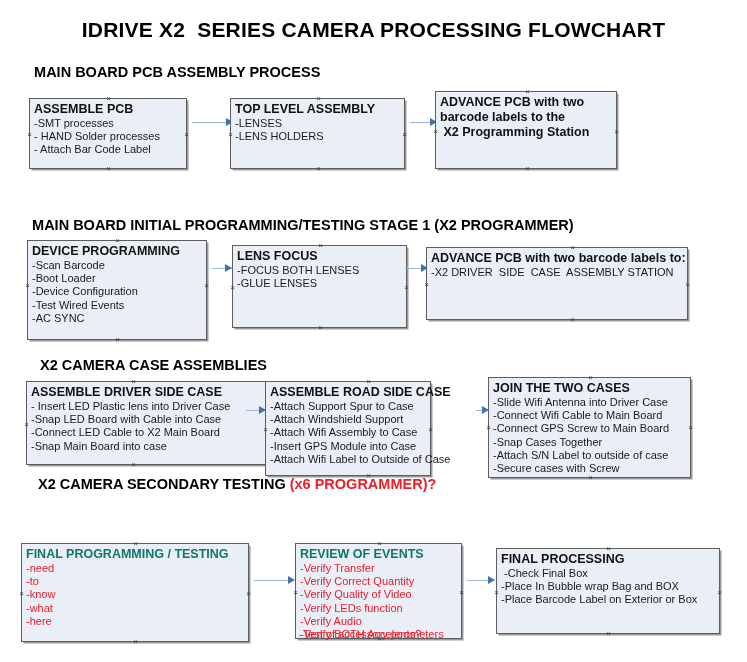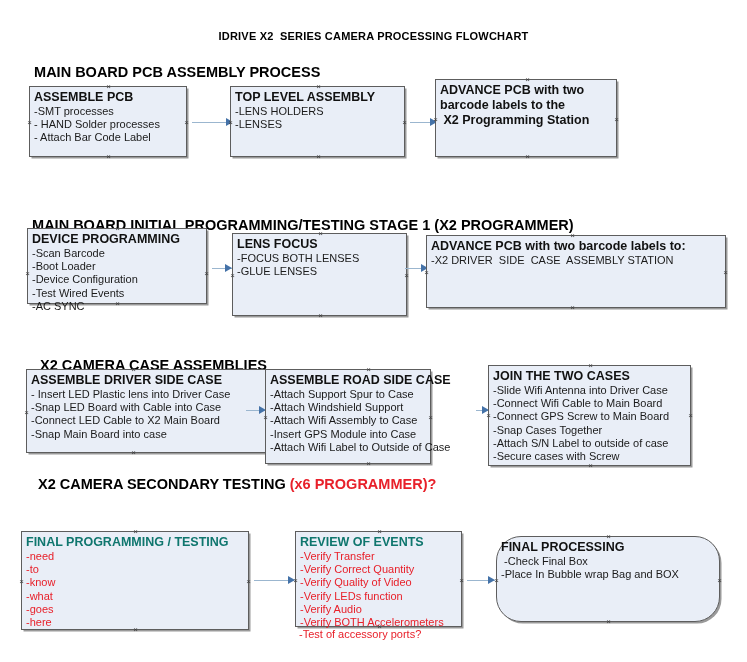--- a/index.html
+++ b/index.html
@@ -3,37 +3,36 @@
 <meta charset="utf-8">
 <style>
   html,body{margin:0;padding:0;background:#ffffff;}
   body{width:747px;height:662px;position:relative;overflow:hidden;
        font-family:"Liberation Sans","DejaVu Sans",sans-serif;
        -webkit-font-smoothing:antialiased;}
 
   
   .doc-title{
     position:absolute; left:0; top:18px; width:747px; text-align:center;
-    font-size:11px; font-weight:bold; color:#000; letter-spacing:.2px;
+    font-size:21px; font-weight:bold; color:#000; letter-spacing:.2px;
     white-space:pre;
-    margin-top:12px;
   }
   .section-title{
     position:absolute; font-size:14.5px; font-weight:bold; color:#000;
     white-space:pre;
   }
   .section-title .red{ color:#e8202a; }
 
   
   .node{
     position:absolute; box-sizing:border-box;
     background:#e9eef7; border:1px solid #5d5d5d;
     padding:3px 4px 0 4px; overflow:visible;
   }
-  .node.shadow{ box-shadow:2px 2px 0 -0.5px #9a9a9a; }
+  .node.shadow{ box-shadow:2px 2px 0 -0.5px #9a9a9a;margin-top:12px; }
   .node .hd{
     font-size:12.5px; font-weight:bold; color:#111; line-height:14px;
     white-space:pre; margin-bottom:1px;
   }
   .node .li{
     font-size:11px; color:#1a1a1a; line-height:13.2px; white-space:pre;
   }
   .node.red .hd{ color:#0f766e; }
   .node.red .li{ color:#e8202a; }
 
@@ -77,22 +76,22 @@
   <span class="hx" style="left:75px; bottom:-4px;"></span>
   <span class="hx" style="left:-4px; top:32px;"></span>
   <span class="hx" style="right:-4px; top:32px;"></span>
 </div>
 
 <div class="conn" style="left:192px; top:122px; width:38px;"></div>
 <div class="arrow" style="left:226px; top:118px;"></div>
 
 <div class="node shadow" style="left:230px; top:86px; width:175px; height:71px;">
   <div class="hd">TOP LEVEL ASSEMBLY</div>
+  <div class="li">-LENSES</div>
   <div class="li">-LENS HOLDERS</div>
-  <div class="li">-LENSES</div>
   <span class="hx" style="left:84px; top:-4px;"></span>
   <span class="hx" style="left:84px; bottom:-4px;"></span>
   <span class="hx" style="left:-4px; top:32px;"></span>
   <span class="hx" style="right:-4px; top:32px;"></span>
 </div>
 
 <div class="conn" style="left:410px; top:122px; width:25px;"></div>
 <div class="arrow" style="left:430px; top:118px;"></div>
 
 <div class="node shadow" style="left:435px; top:79px; width:182px; height:78px;">
@@ -102,21 +101,21 @@
   <span class="hx" style="left:88px; top:-4px;"></span>
   <span class="hx" style="left:88px; bottom:-4px;"></span>
   <span class="hx" style="left:-4px; top:36px;"></span>
   <span class="hx" style="right:-4px; top:36px;"></span>
 </div>
 
 <div class="section-title" style="left:24px; top:201px;">
   <span>MAIN BOARD INITIAL PROGRAMMING/TESTING STAGE 1 (X2 PROGRAMMER)</span>
 </div>
 
-<div class="node shadow" style="left:27px; top:228px; width:180px; height:76px;">
+<div class="node shadow" style="left:27px; top:228px; width:180px; height:100px;">
   <div class="hd">DEVICE PROGRAMMING</div>
   <div class="li">-Scan Barcode</div>
   <div class="li">-Boot Loader</div>
   <div class="li">-Device Configuration</div>
   <div class="li">-Test Wired Events</div>
   <div class="li">-AC SYNC</div>
   <span class="hx" style="left:86px; top:-4px;"></span>
   <span class="hx" style="left:86px; bottom:-4px;"></span>
   <span class="hx" style="left:-4px; top:41px;"></span>
   <span class="hx" style="right:-4px; top:41px;"></span>
@@ -131,21 +130,21 @@
   <div class="li">-GLUE LENSES</div>
   <span class="hx" style="left:84px; top:-4px;"></span>
   <span class="hx" style="left:84px; bottom:-4px;"></span>
   <span class="hx" style="left:-4px; top:38px;"></span>
   <span class="hx" style="right:-4px; top:38px;"></span>
 </div>
 
 <div class="conn" style="left:405px; top:268px; width:25px;"></div>
 <div class="arrow" style="left:421px; top:264px;"></div>
 
-<div class="node shadow" style="left:426px; top:235px; width:300px; height:73px;">
+<div class="node shadow" style="left:426px; top:235px; width:262px; height:73px;">
   <div class="hd">ADVANCE PCB with two barcode labels to:</div>
   <div class="li">-X2 DRIVER  SIDE  CASE  ASSEMBLY STATION</div>
   <span class="hx" style="left:142px; top:-4px;"></span>
   <span class="hx" style="left:142px; bottom:-4px;"></span>
   <span class="hx" style="left:-4px; top:33px;"></span>
   <span class="hx" style="right:-4px; top:33px;"></span>
 </div>
 
 <div class="section-title" style="left:32px; top:341px;">
   <span>X2 CAMERA CASE ASSEMBLIES</span>
@@ -199,21 +198,20 @@
 <div class="section-title" style="left:30px; top:460px;">
   <span>X2 CAMERA SECONDARY TESTING </span><span class="red">(x6 PROGRAMMER)?</span>
 </div>
 
 <div class="node shadow red" style="left:21px; top:531px; width:228px; height:99px;">
   <div class="hd">FINAL PROGRAMMING / TESTING</div>
   <div class="li">-need</div>
   <div class="li">-to</div>
   <div class="li">-know</div>
   <div class="li">-what</div>
-  <div class="li">-goes</div>
   <div class="li">-here</div>
   <span class="hx" style="left:110px; top:-4px;"></span>
   <span class="hx" style="left:110px; bottom:-4px;"></span>
   <span class="hx" style="left:-4px; top:46px;"></span>
   <span class="hx" style="right:-4px; top:46px;"></span>
 </div>
 
 <div class="conn" style="left:254px; top:580px; width:40px;"></div>
 <div class="arrow" style="left:288px; top:576px;"></div>
 
@@ -229,21 +227,22 @@
   <span class="hx" style="left:80px; bottom:-4px;"></span>
   <span class="hx" style="left:-4px; top:45px;"></span>
   <span class="hx" style="right:-4px; top:45px;"></span>
 </div>
 
 <div class="overflow-li" style="left:299px; top:628px;">-Test of accessory ports?</div>
 
 <div class="conn" style="left:467px; top:580px; width:28px;"></div>
 <div class="arrow" style="left:488px; top:576px;"></div>
 
-<div class="node shadow" style="left:496px; top:536px; width:224px; height:86px;border-radius:25px;">
+<div class="node shadow" style="left:496px; top:536px; width:224px; height:86px;">
   <div class="hd">FINAL PROCESSING</div>
   <div class="li"> -Check Final Box</div>
   <div class="li">-Place In Bubble wrap Bag and BOX</div>
+  <div class="li">-Place Barcode Label on Exterior or Box</div>
   <span class="hx" style="left:108px; top:-4px;"></span>
   <span class="hx" style="left:108px; bottom:-4px;"></span>
   <span class="hx" style="left:-4px; top:40px;"></span>
   <span class="hx" style="right:-4px; top:40px;"></span>
 </div>
 
 </body></html>

